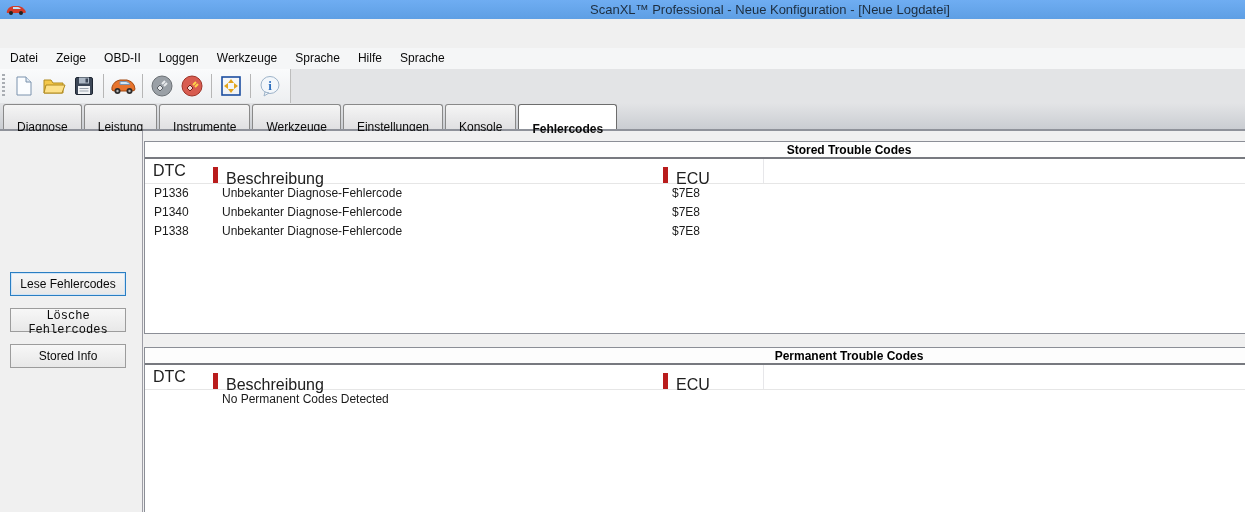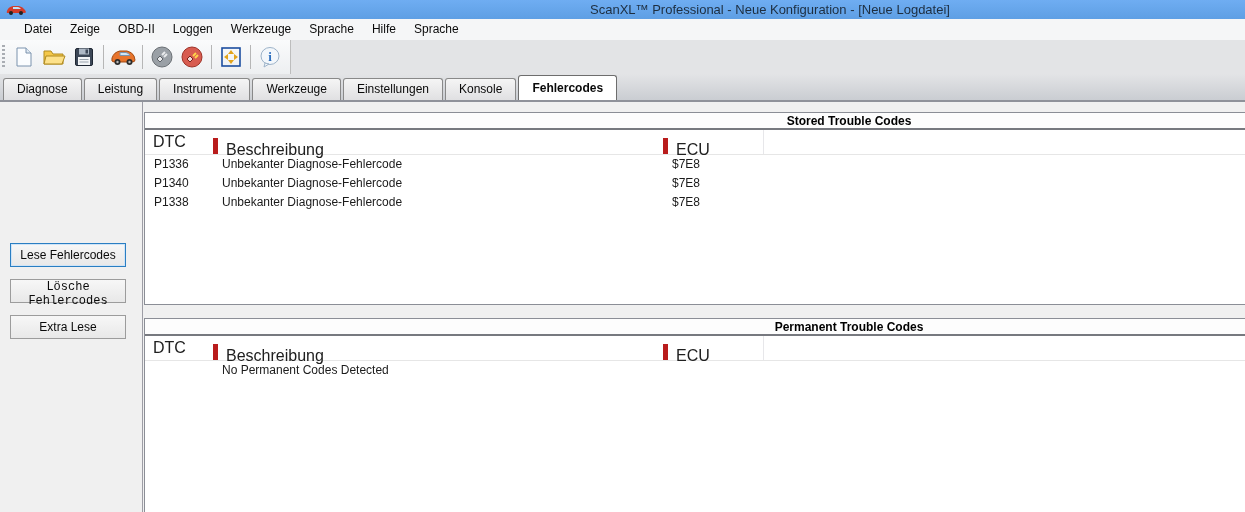--- a/index.html
+++ b/index.html
@@ -6,38 +6,38 @@
   html,body { width:1245px; height:512px; overflow:hidden; background:#f0f0f0;
               font-family:"Liberation Sans","DejaVu Sans",sans-serif; }
 
   
   .titlebar { position:relative; width:1540px; height:19px; background:linear-gradient(#6fadf2,#5e9fe4);
               text-align:center; }
   .titlebar-title { font-size:13px; line-height:19px; color:#1d2e40; }
   .app-icon { position:absolute; left:5px; top:3px; width:22px; height:13px; }
 
   
-  .menubar { display:flex; height:21px; background:#f5f6f7; align-items:center; padding-left:15px; }
+  .menubar { display:flex; height:21px; background:#f5f6f7; align-items:center; padding-left:1px;margin-top:29px; }
   .menu-item { font-size:12px; color:#0a0a0a; padding:0 9px; line-height:21px; cursor:default; }
 
   
   .toolbar { position:relative; height:34px; background:#e3e4e6; }
   .toolbar-band { position:absolute; left:0; top:0; width:291px; height:34px;
                   background:linear-gradient(#fafbfc,#edeff1); border-right:1px solid #bdbdbd;
                   display:flex; align-items:center; }
   .grip { width:5px; height:24px; margin:0 4px 0 2px;
           background:repeating-linear-gradient(#a9adb3 0 2px, transparent 2px 4px); width:3px; }
   .tool-btn { width:28px; height:28px; display:flex; align-items:center; justify-content:center;
               border:1px solid transparent; border-radius:2px; margin:0 1px; }
   .tool-sep { width:1px; height:24px; background:#b6b6b6; margin:0 4px; }
 
   
   .tabbar { height:28px; background:linear-gradient(#e3e4e6,#cacdd2); border-bottom:2px solid #8f929a;
             display:flex; align-items:flex-end; padding-left:3px; }
-  .tab { height:22px; line-height:21px; font-size:12px; color:#0a0a0a; padding:0 13px;
+  .tab { height:22px; line-height:21px; font-size:12px; color:#0a0a0a; padding:12px 13px;
          background:linear-gradient(#f5f5f5,#e0e0e2); border:1px solid #898989; border-bottom:none;
          border-radius:3px 3px 0 0; margin-right:2px; cursor:default; }
   .tab.active { height:25px; line-height:24px; background:#ffffff; font-weight:bold; border-color:#6d6d6d;
                 position:relative; z-index:2; }
 
   
   .content { position:relative; display:flex; height:460px; background:#f0f0f0; }
   .sidebar { position:relative; width:143px; flex:0 0 143px; background:#f0f0f0; border-right:1px solid #9d9da5; }
   .main { position:relative; flex:1; background:#f0f0f0; }
 
@@ -180,21 +180,21 @@
   <div class="tab">Einstellungen</div>
   <div class="tab">Konsole</div>
   <div class="tab active">Fehlercodes</div>
 </div>
 
 <div class="content">
 
   <div class="sidebar">
     <button class="side-btn btn-1 focused">Lese Fehlercodes</button>
     <button class="side-btn btn-2">Lösche Fehlercodes</button>
-    <button class="side-btn btn-3">Extra Lese</button>
+    <button class="side-btn btn-3">Stored Info</button>
   </div>
 
   <div class="main">
 
     <div class="panel panel-stored">
       <div class="panel-title">Stored Trouble Codes</div>
       <div class="thead">
         <div class="th col-dtc">DTC</div>
         <div class="th col-desc">Beschreibung</div>
         <div class="th col-ecu">ECU</div>

